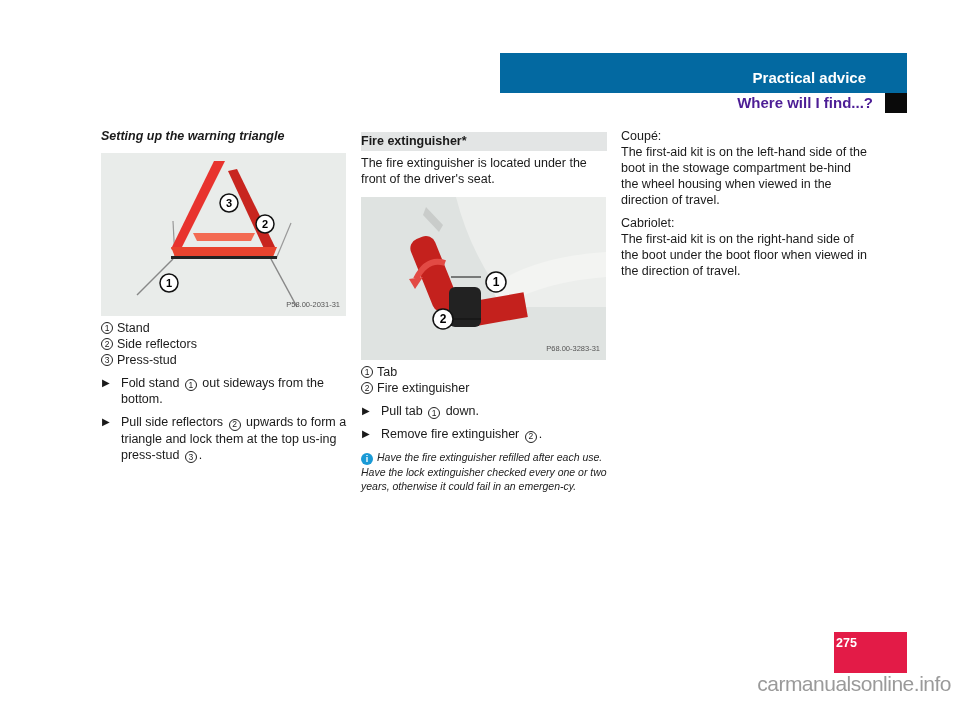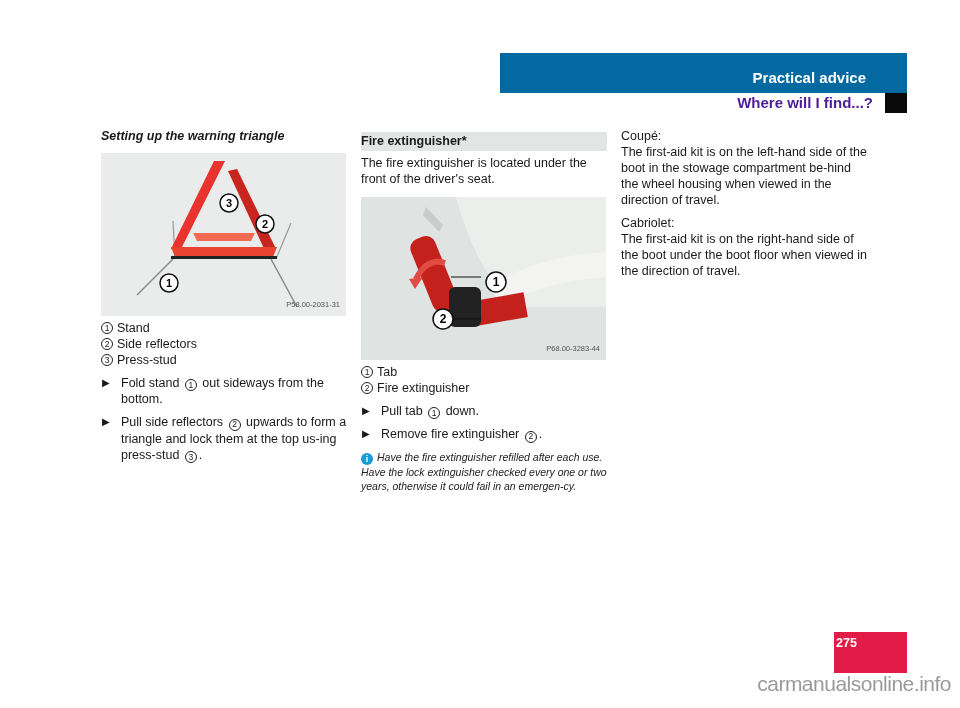--- a/index.html
+++ b/index.html
@@ -107,21 +107,21 @@
       <rect x="88" y="90" width="32" height="40" rx="6" fill="#222"></rect>
       <path d="M55,82 Q66,60 84,66" stroke="#e24a44" stroke-width="6" fill="none"></path>
       <polygon points="48,82 62,80 54,92" fill="#e24a44"></polygon>
       <line x1="90" y1="80" x2="120" y2="80" stroke="#111" stroke-width="1"></line>
       <circle cx="135" cy="85" r="10" fill="#fff" stroke="#111" stroke-width="1.5"></circle>
       <text x="135" y="89" font-size="12" font-weight="bold" text-anchor="middle" font-family="Liberation Sans, sans-serif">1</text>
       <line x1="92" y1="122" x2="120" y2="122" stroke="#111" stroke-width="1"></line>
       <circle cx="82" cy="122" r="10" fill="#fff" stroke="#111" stroke-width="1.5"></circle>
       <text x="82" y="126" font-size="12" font-weight="bold" text-anchor="middle" font-family="Liberation Sans, sans-serif">2</text>
     </svg>
-    <span class="fig-code">P68.00-3283-44</span>
+    <span class="fig-code">P68.00-3283-31</span>
   </div>
   <div style="margin-top:4px;">
     <div class="legend-item">
         <span class="num">1</span>
         <span>Tab</span>
       </div>
     <div class="legend-item">
         <span class="num">2</span>
         <span>Fire extinguisher</span>
       </div>

